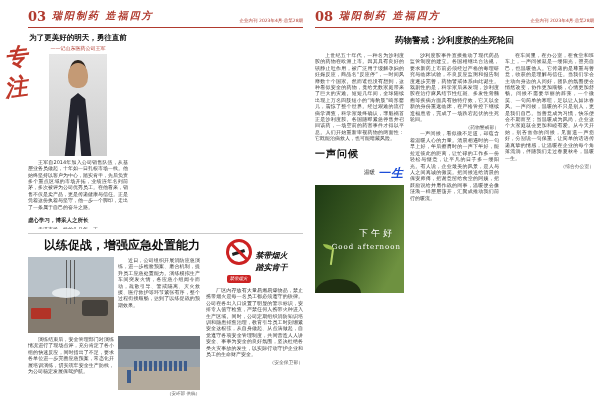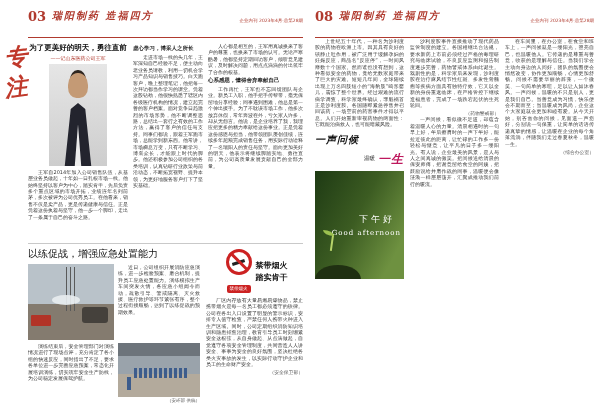--- a/index.html
+++ b/index.html
@@ -10,88 +10,88 @@
   .page-right{flex:1;padding:8px 6px 4px 9px;}
 
   
   .cal-margin{width:24px;padding-top:34px;text-align:center;flex:none;}
   .cal-char{display:block;font-family:"DejaVu Serif","Liberation Serif",serif;font-style:italic;font-weight:bold;
     font-size:23px;line-height:1.3;color:#c0392b;transform:rotate(-7deg);}
 
   .page-inner{flex:1;min-width:0;}
 
   
-  .masthead{display:flex;align-items:flex-end;border-bottom:1.5px solid #b03a2e;padding-bottom:14px;height:15px;}
+  .masthead{display:flex;align-items:flex-end;border-bottom:1.5px solid #b03a2e;padding-bottom:4px;height:15px;}
   .mh-no{font-size:13px;font-weight:bold;color:#b03a2e;line-height:1;font-family:"DejaVu Serif","Liberation Serif",serif;}
   .mh-script{font-size:10px;color:#b03a2e;font-style:italic;font-weight:bold;letter-spacing:2px;margin-left:6px;
     font-family:"DejaVu Serif","Liberation Serif",serif;white-space:nowrap;}
   .mh-note{margin-left:auto;font-size:4.5px;color:#b03a2e;white-space:nowrap;align-self:flex-end;}
 
   
   .bodytext{font-size:5px;line-height:6.4px;color:#3a3a3a;text-align:justify;text-indent:2em;word-break:break-all;}
   .subhead{font-size:5.5px;font-weight:bold;color:#1d1d1d;line-height:1.25;margin:2px 0 2px;}
   .signature{font-size:4.8px;color:#555;text-align:right;margin-top:2px;}
 
   
-  .lead{display:flex;gap:5px;margin-top:5px;height:196px;overflow:hidden;}
+  .lead{display:flex;gap:5px;margin-top:5px;height:196px;overflow:hidden;flex-direction:column;}
   .lead-c1{width:100px;flex:none;}
   .lead-c2{width:70px;flex:none;}
   .lead-c3{flex:1;min-width:0;}
   .headline{font-size:7.5px;font-weight:bold;color:#111;text-align:center;line-height:1.3;}
   .subtitle{font-size:5px;color:#b03a2e;text-align:center;margin:2px 0 3px;}
   .portrait{width:58px;height:102px;margin:0 auto 3px;background:linear-gradient(#e6e6e6,#cdcdcd);position:relative;overflow:hidden;}
   .portrait::before{content:"";position:absolute;top:9px;left:50%;transform:translateX(-50%);width:20px;height:25px;
     border-radius:48% 48% 42% 42%;background:#c49a75;box-shadow:0 -5px 0 -2px #2e2620;}
   .p-shirt{position:absolute;bottom:0;left:50%;transform:translateX(-50%);width:14px;height:52px;background:#ececec;}
   .portrait::after{content:"";position:absolute;bottom:-2px;left:50%;transform:translateX(-50%);width:56px;height:66px;background:#23242e;
     clip-path:polygon(50% 2%,63% 11%,74% 100%,56% 100%,50% 34%,44% 100%,26% 100%,37% 11%);}
 
   .divider{border-top:1px solid #c9c9c9;margin:4px 0 3px;}
 
   
   .bottom{display:flex;gap:6px;height:160px;overflow:hidden;}
   .drill{width:172px;flex:none;}
-  .drill-headline{font-size:10px;font-weight:normal;color:#111;text-align:left;margin-bottom:3px;}
+  .drill-headline{font-size:12px;font-weight:bold;color:#111;text-align:right;margin-bottom:3px;}
   .drill-row{display:flex;gap:4px;}
   .drill-photo{width:86px;height:76px;flex:none;position:relative;overflow:hidden;
     background:linear-gradient(#b9c2c9 0 52%,#847b6f 52% 100%);}
   .drill-photo::before{content:"";position:absolute;left:3px;bottom:14px;width:20px;height:11px;background:#b23327;border-radius:1px;}
   .drill-photo::after{content:"";position:absolute;right:6px;bottom:17px;width:26px;height:16px;background:#45413c;border-radius:3px;}
   .derrick{position:absolute;left:38px;top:3px;width:10px;height:44px;
     background:repeating-linear-gradient(90deg,#5a5a5a 0 1px,transparent 1px 4px);}
   .smoke{position:absolute;left:24px;top:31px;width:28px;height:10px;background:#e9edf0;border-radius:50%;opacity:.9;}
   .drill-row2{display:flex;gap:4px;margin-top:3px;}
   .drill-t2{flex:1;min-width:0;}
   .assembly{width:82px;flex:none;}
   .assembly-photo{width:82px;height:54px;position:relative;overflow:hidden;
     background:linear-gradient(#9aa3ab 0 58%,#b3aa9c 58% 100%);}
   .assembly-photo::before{content:"";position:absolute;left:0;top:0;right:0;height:13px;background:#6d747b;}
   .assembly-photo::after{content:"";position:absolute;left:16px;top:25px;width:54px;height:10px;
     background:repeating-linear-gradient(90deg,#3d5c8c 0 3px,transparent 3px 5px);}
   .lone-figure{position:absolute;left:9px;bottom:7px;width:4px;height:13px;background:#3d5c8c;}
   .photo-caption{font-size:4.5px;color:#555;text-align:right;margin-top:1px;}
 
   .fire{flex:1;min-width:0;}
-  .fire-head{display:flex;align-items:center;margin:2px 0 3px;justify-content:center;}
+  .fire-head{display:flex;align-items:center;margin:2px 0 3px;justify-content:center;font-style:italic;}
   .ban-wrap{width:34px;flex:none;text-align:center;}
   .ban-circle{width:26px;height:26px;box-sizing:border-box;border:3px solid #cc2222;border-radius:50%;margin:0 auto;position:relative;background:#fff;}
   .ban-circle::before{content:"";position:absolute;left:3px;top:9px;width:13px;height:3px;background:#222;transform:rotate(-18deg);}
   .ban-circle::after{content:"";position:absolute;left:-2px;top:8px;width:24px;height:3px;background:#cc2222;transform:rotate(45deg);}
   .ban-label{display:inline-block;margin-top:2px;background:#cc2222;color:#fff;font-size:4.5px;line-height:1.3;border-radius:2px;padding:1px 3px;}
   .fire-title{font-size:8px;font-weight:bold;line-height:1.4;color:#111;}
 
   
   .pr-title{font-size:8.5px;font-weight:bold;text-align:center;color:#111;margin:7px 0 5px;}
   .pr-cols{display:flex;gap:6px;height:352px;overflow:hidden;}
   .pr-col{flex:1;min-width:0;}
   .greet{margin:4px 0 2px;padding:1px 0;}
-  .greet-lead{font-size:10px;font-weight:bold;font-style:italic;letter-spacing:1px;color:#111;}
+  .greet-lead{font-size:10px;font-weight:bold;letter-spacing:1px;color:#111;}
   .greet-line2{text-align:right;margin-top:1px;}
   .greet-small{font-size:5.5px;color:#222;vertical-align:middle;margin-right:3px;}
-  .greet-large{font-size:12px;font-weight:bold;font-style:italic;letter-spacing:1px;color:#be185d;}
+  .greet-large{font-size:12px;font-weight:bold;font-style:italic;letter-spacing:1px;color:#1d4ed8;}
   .green-photo{width:100%;height:108px;margin-top:2px;position:relative;overflow:hidden;
     background:linear-gradient(118deg,#1e3a14,#3c5c22 45%,#6e9140 85%);}
   .green-photo::before{content:"";position:absolute;left:16px;bottom:28px;width:2px;height:17px;background:#b7d36a;transform:rotate(8deg);}
   .green-photo::after{content:"";position:absolute;left:8px;bottom:43px;width:11px;height:6px;background:#9cc050;border-radius:0 100% 0 100%;}
   .gp-soil{position:absolute;left:0;bottom:0;width:46px;height:14px;background:#203012;border-radius:50% 50% 0 0/100% 100% 0 0;}
   .gp-cn{position:absolute;right:9px;top:42px;color:#fff;font-size:9px;letter-spacing:3px;
     font-family:"DejaVu Serif","Liberation Serif",serif;}
   .gp-en{position:absolute;right:3px;top:58px;color:#fff;font-size:7px;letter-spacing:1px;
     font-family:"DejaVu Serif","Liberation Serif",serif;}
 </style>
@@ -175,20 +175,21 @@
     </div>
   </div>
 
   <div class="page page-right">
     <div class="masthead">
       <span class="mh-no">08</span>
       <span class="mh-script">瑞阳制药 造福四方</span>
       <span class="mh-note">企业内刊 2023年4月·总第28期</span>
     </div>
 
+    <div class="pr-title">药物警戒：沙利度胺的生死轮回</div>
 
     <div class="pr-cols">
       <div class="pr-col">
         <div class="bodytext">上世纪五十年代，一种名为沙利度胺的药物在欧洲上市。因其具有良好的镇静止吐作用，被广泛用于缓解孕妇的妊娠反应，商品名“反应停”，一时间风靡数十个国家。然而谁也没有想到，这种看似安全的药物，竟给无数家庭带来了巨大的灾难。短短几年间，全球陆续出现上万名四肢短小的“海豹肢”畸形婴儿，震惊了整个世界。经过艰难的流行病学调查，科学家最终确认，罪魁祸首正是沙利度胺。各国随即紧急停售并召回该药，一场空前的药害事件才得以平息。人们开始重新审视药物的两面性：它既能治病救人，也可能暗藏风险。</div>
         <div class="greet">
           <div class="greet-lead">一声问候</div>
           <div class="greet-line2">
             <span class="greet-small">温暖</span><span class="greet-large">一生</span>
           </div>
         </div>

